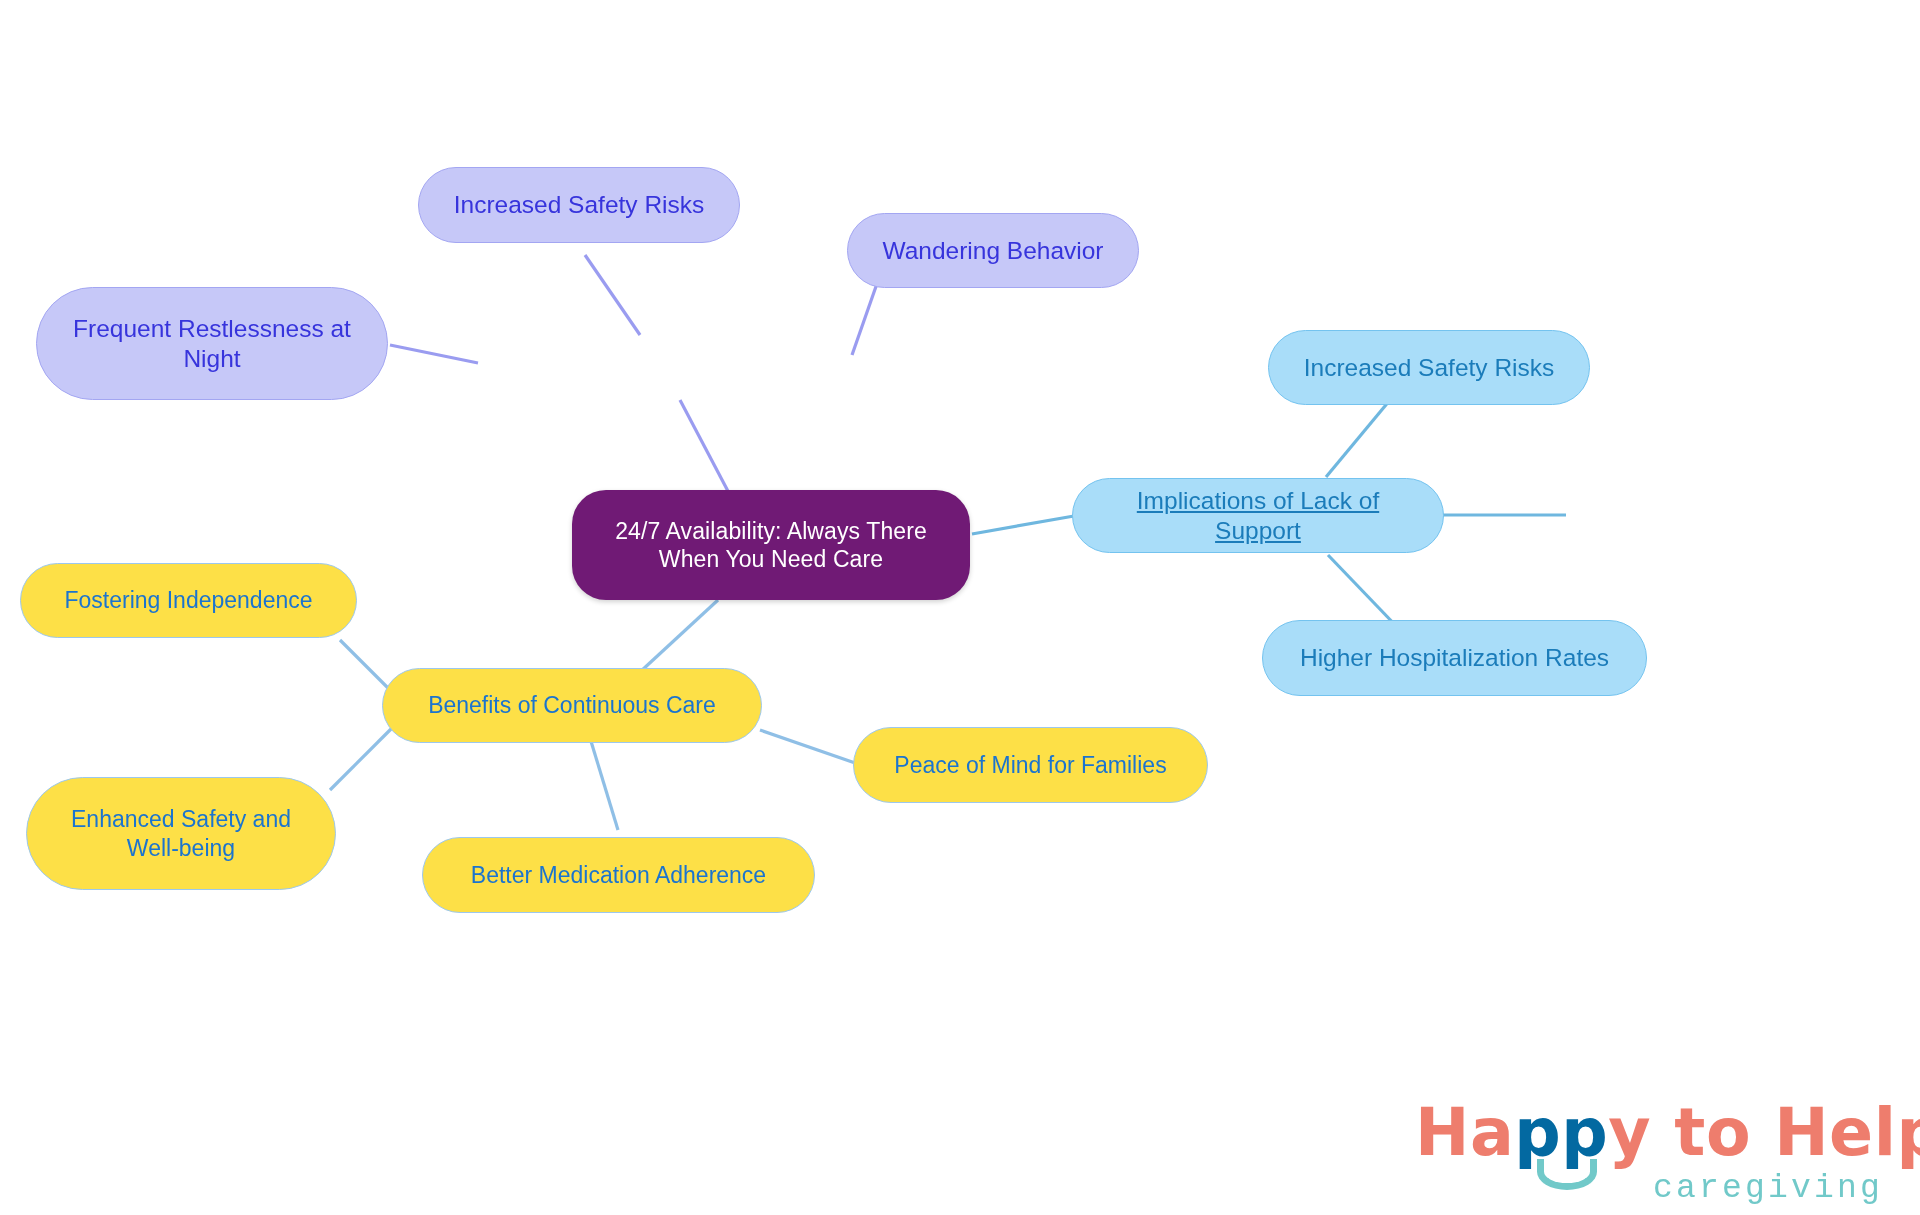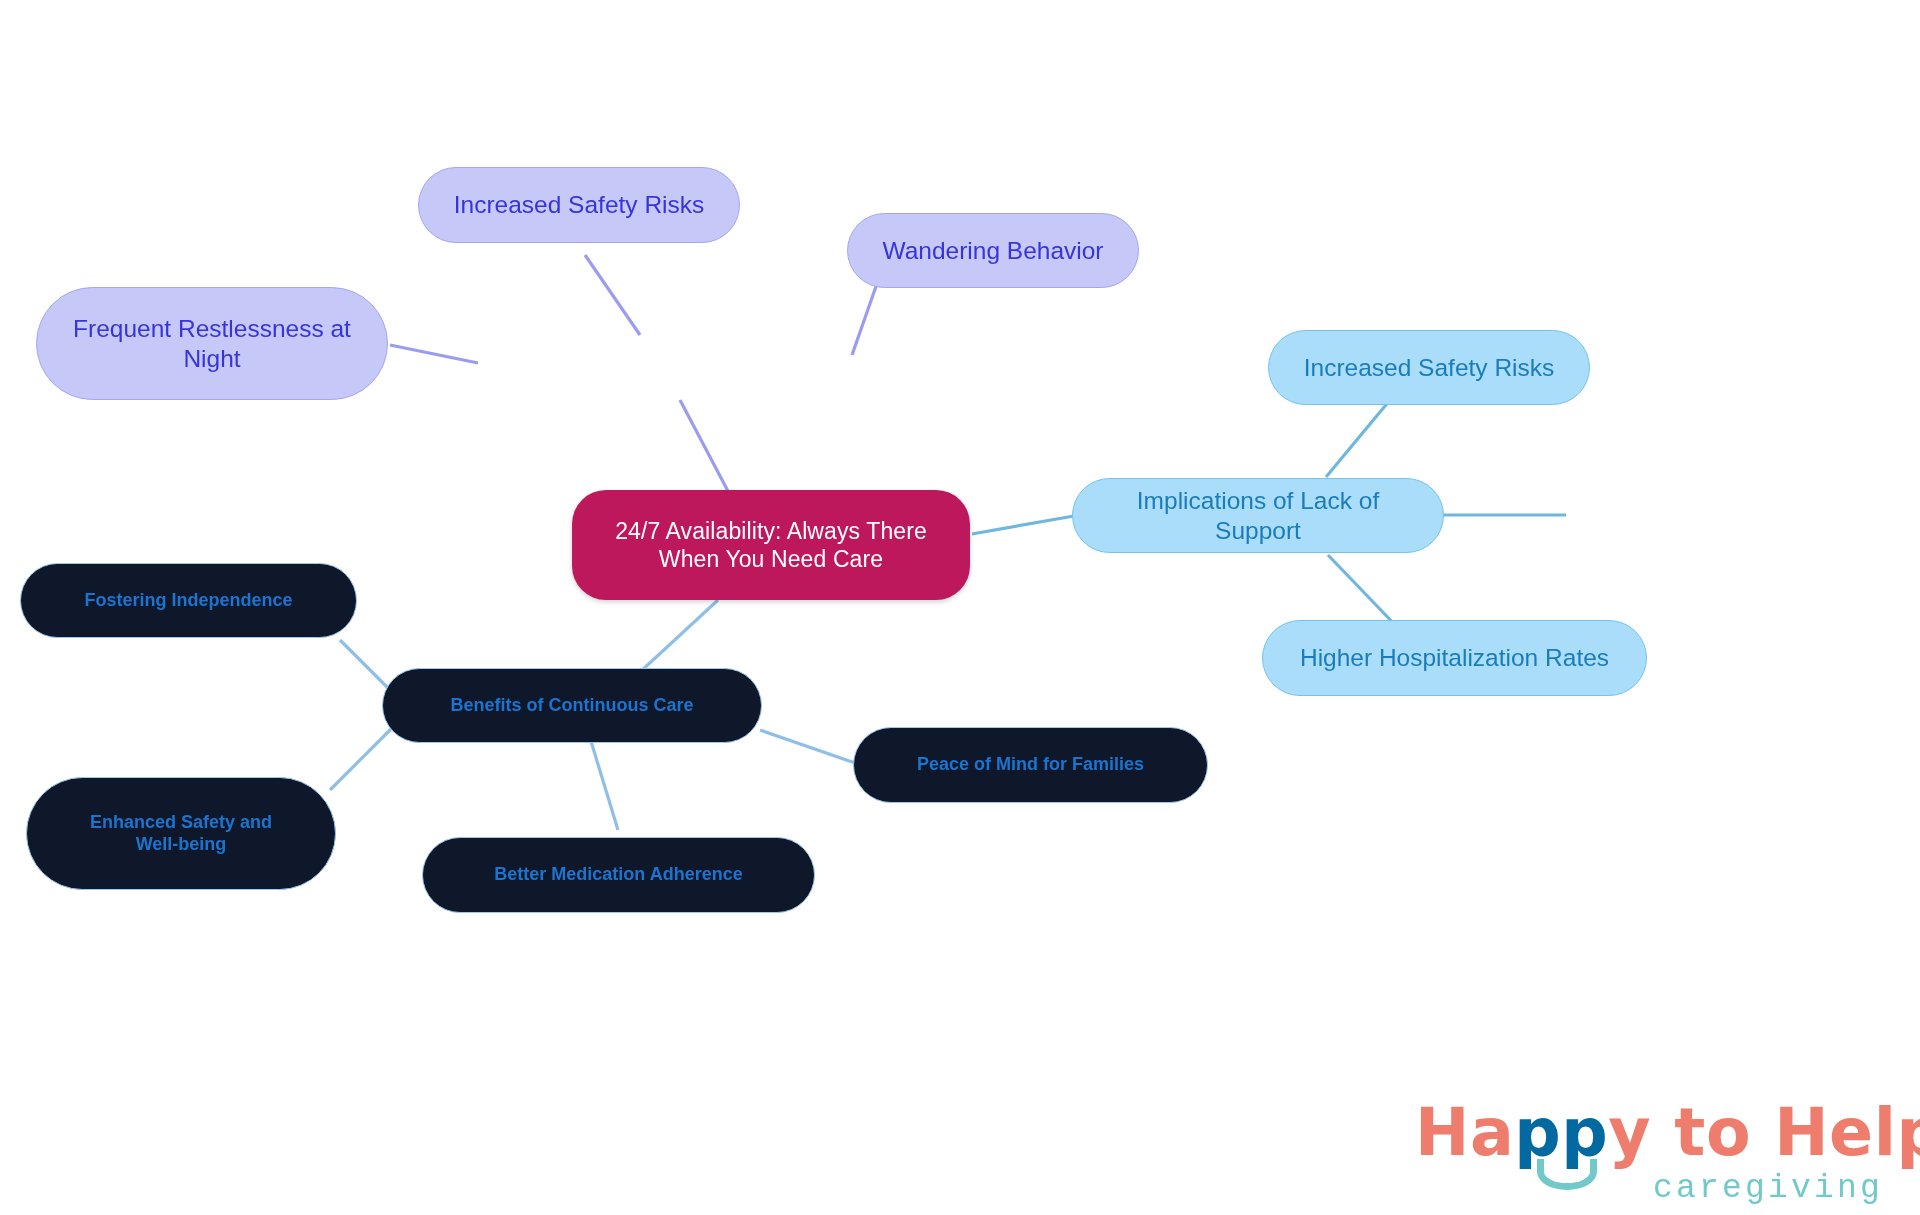--- a/index.html
+++ b/index.html
@@ -31,46 +31,45 @@
     align-items: center;
     justify-content: center;
     text-align: center;
     border-radius: 999px;
     line-height: 1.22;
     white-space: pre-line;
     padding: 14px 20px;
     z-index: 5;
   }
   .node.root {
-    background: #be185d;
+    background: #701a75;
     color: #ffffff;
     border: none;
     border-radius: 34px;
     font-size: 23px;
     letter-spacing: 0.1px;
     box-shadow: 0 2px 5px rgba(0,0,0,0.18);
   }
   .node.purple {
     background: #c6c8f8;
     border: 1.6px solid #a3a6f2;
     color: #3734dc;
     font-size: 24.5px;
   }
   .node.blue-mid {
     background: #a9ddf9;
     border: 1.6px solid #74c3ef;
     color: #1b7cba;
     font-size: 24.5px;
   }
   .node.blue-light {
-    background: #0f172a;
+    background: #fde047;
     border: 1.6px solid #9cc8ee;
     color: #1b74cf;
-    font-size: 18px;
-    font-weight: bold;
+    font-size: 23px;
   }
   #logo {
     position: absolute;
     left: 1415px;
     top: 1095px;
     width: 470px;
     height: 110px;
     z-index: 6;
   }
   .logo-row {
@@ -159,21 +158,21 @@
 
   <div class="node purple" style="left:847px; top:213px; width:292px; height:75px;">
     <span>Wandering Behavior</span>
   </div>
 
   <div class="node purple" style="left:36px; top:287px; width:352px; height:113px;">
     <span>Frequent Restlessness at
 Night</span>
   </div>
 
-  <div class="node blue-mid" style="left:1072px; top:478px; width:372px; height:75px;">
+  <div class="node blue-mid" style="left:1072px; top:478px; width:372px; height:75px;text-decoration:underline;">
     <span>Implications of Lack of Support</span>
   </div>
 
   <div class="node blue-mid" style="left:1268px; top:330px; width:322px; height:75px;">
     <span>Increased Safety Risks</span>
   </div>
 
 
   <div class="node blue-mid" style="left:1262px; top:620px; width:385px; height:76px;">
     <span>Higher Hospitalization Rates</span>

